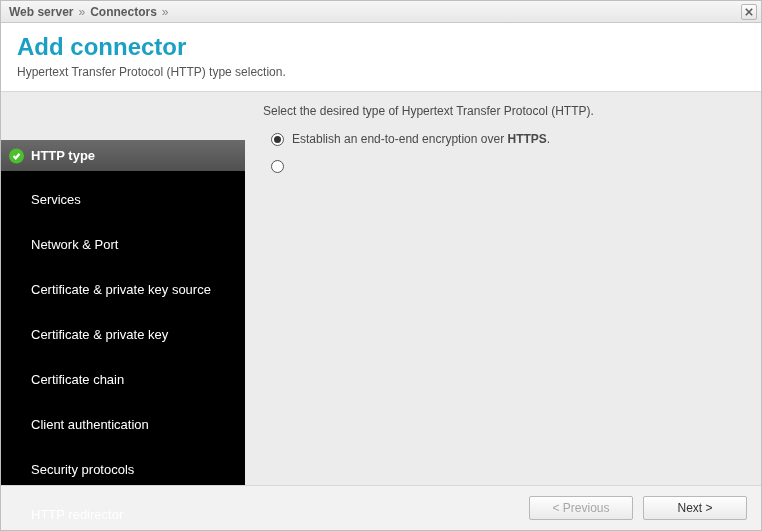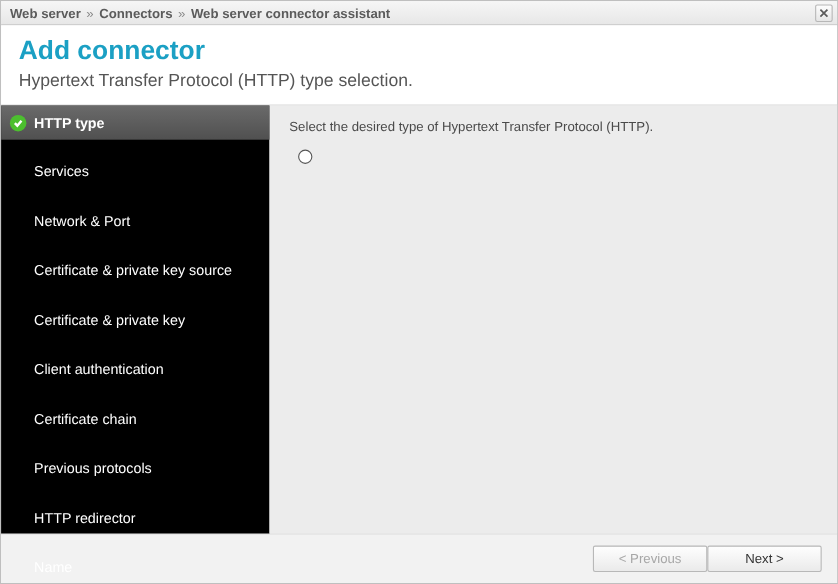--- a/index.html
+++ b/index.html
@@ -46,36 +46,37 @@
     background:#fff;
     padding: 10px 16px 12px 16px;
     border-bottom:1px solid #d8d8d8;
   }
   .header h1 {
     margin:0 0 4px 0;
     font-size: 24px;
     font-weight: 600;
     color: #1ba0c4;
   }
-  .header .sub { color:#555; font-size:16px;}
+  .header .sub { color:#555; font-size:12px;}
   
   .main {
     flex:1;
     display:flex;
     min-height:0;
     border-bottom:1px solid #d8d8d8;
     background:#ececec;
   }
   .sidebar {
     width: 244px;
     background:#000;
     color:#fff;
     display:flex;
     flex-direction:column;
     padding-top:0;
+    margin-top:48px;
   }
   .step {
     padding: 9px 12px 9px 30px;
     font-size:13px;
     color:#fff;
     position:relative;
     cursor:default;
   }
   .step + .step { margin-top: 12px; }
   .step.active {
@@ -123,20 +124,21 @@
     content:"";position:absolute;left:2px;top:2px;right:2px;bottom:2px;
     background:#333;border-radius:50%;
   }
   .radio-row b { font-weight:700;}
   
   .footer {
     height: 44px;
     display:flex;
     align-items:center;
     justify-content:flex-end;
+    gap:10px;
     padding: 0 14px;
     background:#f2f2f2;
   }
   .btn {
     min-width:104px;
     height:24px;
     border:1px solid #b8b8b8;
     border-radius:2px;
     background:linear-gradient(#fefefe,#eaeaea);
     font-size:12px;
@@ -149,21 +151,20 @@
 </head>
 <body>
 
 <div class="window">
 
   <div class="titlebar">
     <span class="crumb">Web server</span>
     <span class="sep">»</span>
     <span class="crumb">Connectors</span>
     <span class="sep">»</span>
-    <span class="crumb">Web server connector assistant</span>
     <div class="closebtn">
       <svg viewBox="0 0 10 10">
           <path d="M1 1 L9 9 M9 1 L1 9"></path>
         </svg>
     </div>
   </div>
 
   <div class="header">
     <h1>Add connector</h1>
     <div class="sub">Hypertext Transfer Protocol (HTTP) type selection.</div>
@@ -176,32 +177,38 @@
           <svg viewBox="0 0 12 12">
               <path d="M2 6 L5 9 L10 3"></path>
             </svg>
         </span>
         <span>HTTP type</span>
       </div>
       <div class="step"><span>Services</span></div>
       <div class="step"><span>Network &amp; Port</span></div>
       <div class="step"><span>Certificate &amp; private key source</span></div>
       <div class="step"><span>Certificate &amp; private key</span></div>
+      <div class="step"><span>Certificate chain</span></div>
       <div class="step"><span>Client authentication</span></div>
-      <div class="step"><span>Certificate chain</span></div>
-      <div class="step"><span>Previous protocols</span></div>
+      <div class="step"><span>Security protocols</span></div>
       <div class="step"><span>HTTP redirector</span></div>
       <div class="step"><span>Name</span></div>
     </div>
 
     <div class="content">
       <div class="instr">
         <b>Select</b><span> the desired </span><b>type of Hypertext Transfer Protocol</b><span> (HTTP).</span>
       </div>
 
+      <div class="radio-row">
+        <span class="radio selected"></span>
+        <span>
+          <span>Establish an end-to-end encryption over </span><b>HTTPS</b><span>.</span>
+        </span>
+      </div>
 
       <div class="radio-row">
         <span class="radio"></span>
       </div>
     </div>
   </div>
 
   <div class="footer">
     <div class="btn disabled">&lt; Previous</div>
     <div class="btn">Next &gt;</div>

